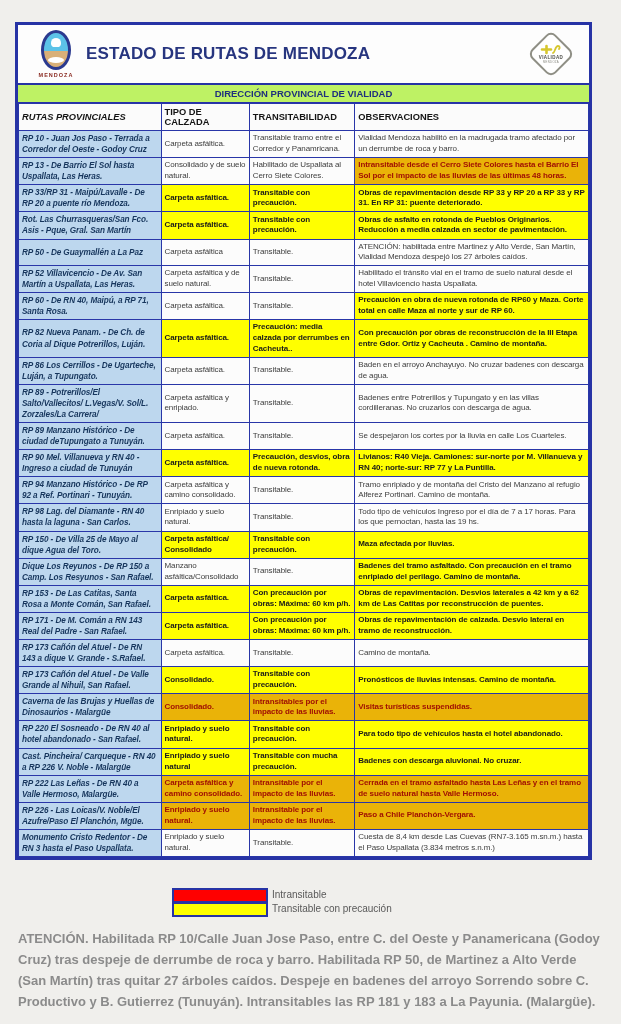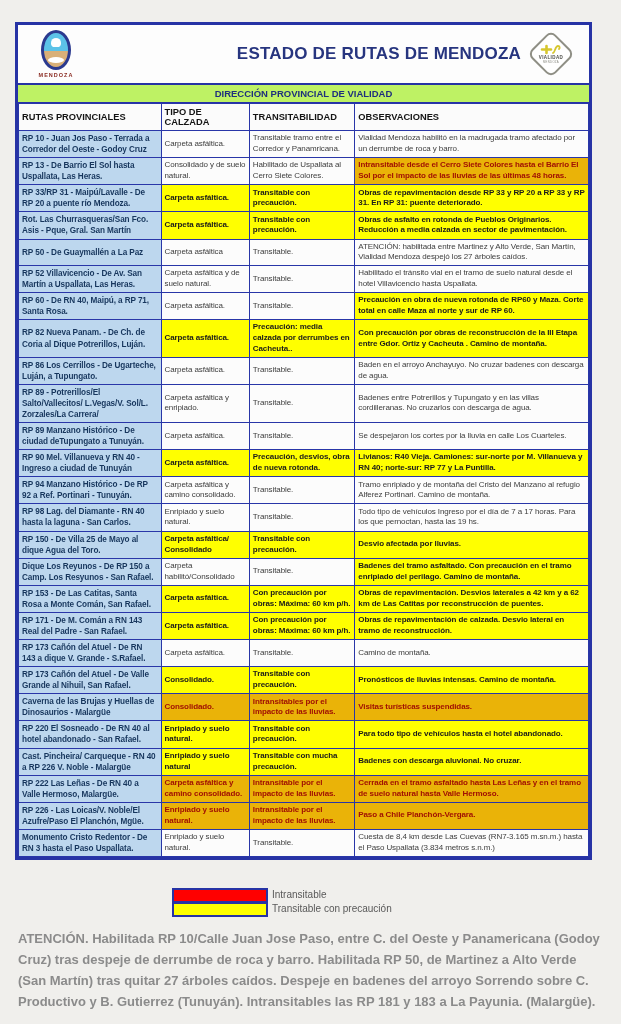--- a/index.html
+++ b/index.html
@@ -16,37 +16,37 @@
   }
   .logo-left{width:60px;display:flex;flex-direction:column;align-items:center;}
   .crest{
     width:30px;height:40px;border:3px solid #2b3a8f;border-radius:50%;
     background:linear-gradient(180deg,#5cc3e8 0%,#5cc3e8 54%,#d9b078 54%,#d9b078 100%);
     position:relative;box-sizing:border-box;
   }
   .crest::before{content:"";position:absolute;left:7px;top:5px;width:10px;height:9px;background:#ffffff;border-radius:50% 50% 40% 40%;}
   .crest::after{content:"";position:absolute;left:4px;bottom:4px;width:16px;height:6px;background:#ffffff;border-radius:50%;}
   .crest-caption{font-size:5.5px;font-weight:bold;color:#8a2b22;letter-spacing:1px;margin-top:2px;}
-  .title{flex:1;text-align:right;color:#27357f;font-weight:bold;font-size:17px;letter-spacing:.2px;}
+  .title{flex:1;text-align:left;color:#27357f;font-weight:bold;font-size:17px;letter-spacing:.2px;}
   .logo-right{width:60px;display:flex;justify-content:center;}
   .diamond-wrap{width:50px;height:50px;position:relative;}
   .diamond{position:absolute;left:8px;top:8px;right:8px;bottom:8px;background:#fff;border:2px solid #8f8f85;border-radius:7px;transform:rotate(45deg);}
   .diamond-content{position:absolute;inset:0;display:flex;flex-direction:column;align-items:center;justify-content:center;}
   .diamond-content svg{display:block;}
   .vial-text{font-size:4.5px;font-weight:bold;color:#4a4a45;letter-spacing:.4px;line-height:1.2;}
   .vial-sub{font-size:2.8px;color:#8a8a80;letter-spacing:.3px;line-height:1;}
   .division-band{
     background:#bef264;border-top:2px solid #2733a5;border-bottom:1.5px solid #2733a5;
     text-align:center;color:#1e2f7d;font-weight:bold;font-size:9.5px;padding:3px 0;
   }
   table{width:100%;border-collapse:collapse;table-layout:fixed;}
   th,td{border:1.5px solid #2936a8;box-sizing:border-box;vertical-align:middle;text-align:left;}
   th{font-size:9.3px;font-weight:bold;color:#141414;background:#fbfbfb;padding:3px 3px;}
   td{font-size:8px;line-height:1.35;letter-spacing:-0.1px;padding:2px 3px;color:#3d3d3d;}
-  th:nth-child(1),td:nth-child(1){width:25%;}
+  th:nth-child(1),td:nth-child(1){width:25%;font-style:italic;}
   th:nth-child(2),td:nth-child(2){width:15.5%;margin-left:43px;}
   th:nth-child(3),td:nth-child(3){width:18.5%;}
   th:nth-child(4),td:nth-child(4){width:41%;margin-top:32px;}
   td.c-blue{background:#bdd7ee;color:#17365d;font-weight:bold;font-size:8.2px;}
   td.c-w{background:#fcfcfc;}
   td.c-y{background:#ffff00;color:#1a1a1a;font-weight:600;}
   td.c-r{background:#eab308;color:#a01104;font-weight:700;}
   .legend{
     position:absolute;left:172px;top:888px;display:flex;align-items:center;
   }
@@ -180,25 +180,25 @@
           <tr>
             <td class="c-blue">RP 98 Lag. del Diamante - RN 40 hasta la laguna - San Carlos.</td>
             <td class="c-w">Enripiado y suelo natural.</td>
             <td class="c-w">Transitable.</td>
             <td class="c-w">Todo tipo de vehículos Ingreso por el día de 7 a 17 horas. Para los que pernoctan, hasta las 19 hs.</td>
           </tr>
           <tr>
             <td class="c-blue">RP 150 - De Villa 25 de Mayo al dique Agua del Toro.</td>
             <td class="c-y">Carpeta asfáltica/ Consolidado</td>
             <td class="c-y">Transitable con precaución.</td>
-            <td class="c-y">Desvio afectada por lluvias.</td>
+            <td class="c-y">Maza afectada por lluvias.</td>
           </tr>
           <tr>
             <td class="c-blue">Dique Los Reyunos - De RP 150 a Camp. Los Resyunos  - San Rafael.</td>
-            <td class="c-w">Carpeta habilitó/Consolidado</td>
+            <td class="c-w">Manzano asfáltica/Consolidado</td>
             <td class="c-w">Transitable.</td>
             <td class="c-y">Badenes del tramo asfaltado.  Con precaución en el tramo enripiado del perilago. Camino de montaña.</td>
           </tr>
           <tr>
             <td class="c-blue">RP 153 - De Las Catitas, Santa Rosa a Monte Comán, San Rafael.</td>
             <td class="c-y">Carpeta asfáltica.</td>
             <td class="c-y">Con precaución por obras: Máxima: 60 km p/h.</td>
             <td class="c-y">Obras de repavimentación. Desvios laterales a 42 km y a 62 km de Las Catitas por reconstrucción de puentes.</td>
           </tr>
           <tr>

